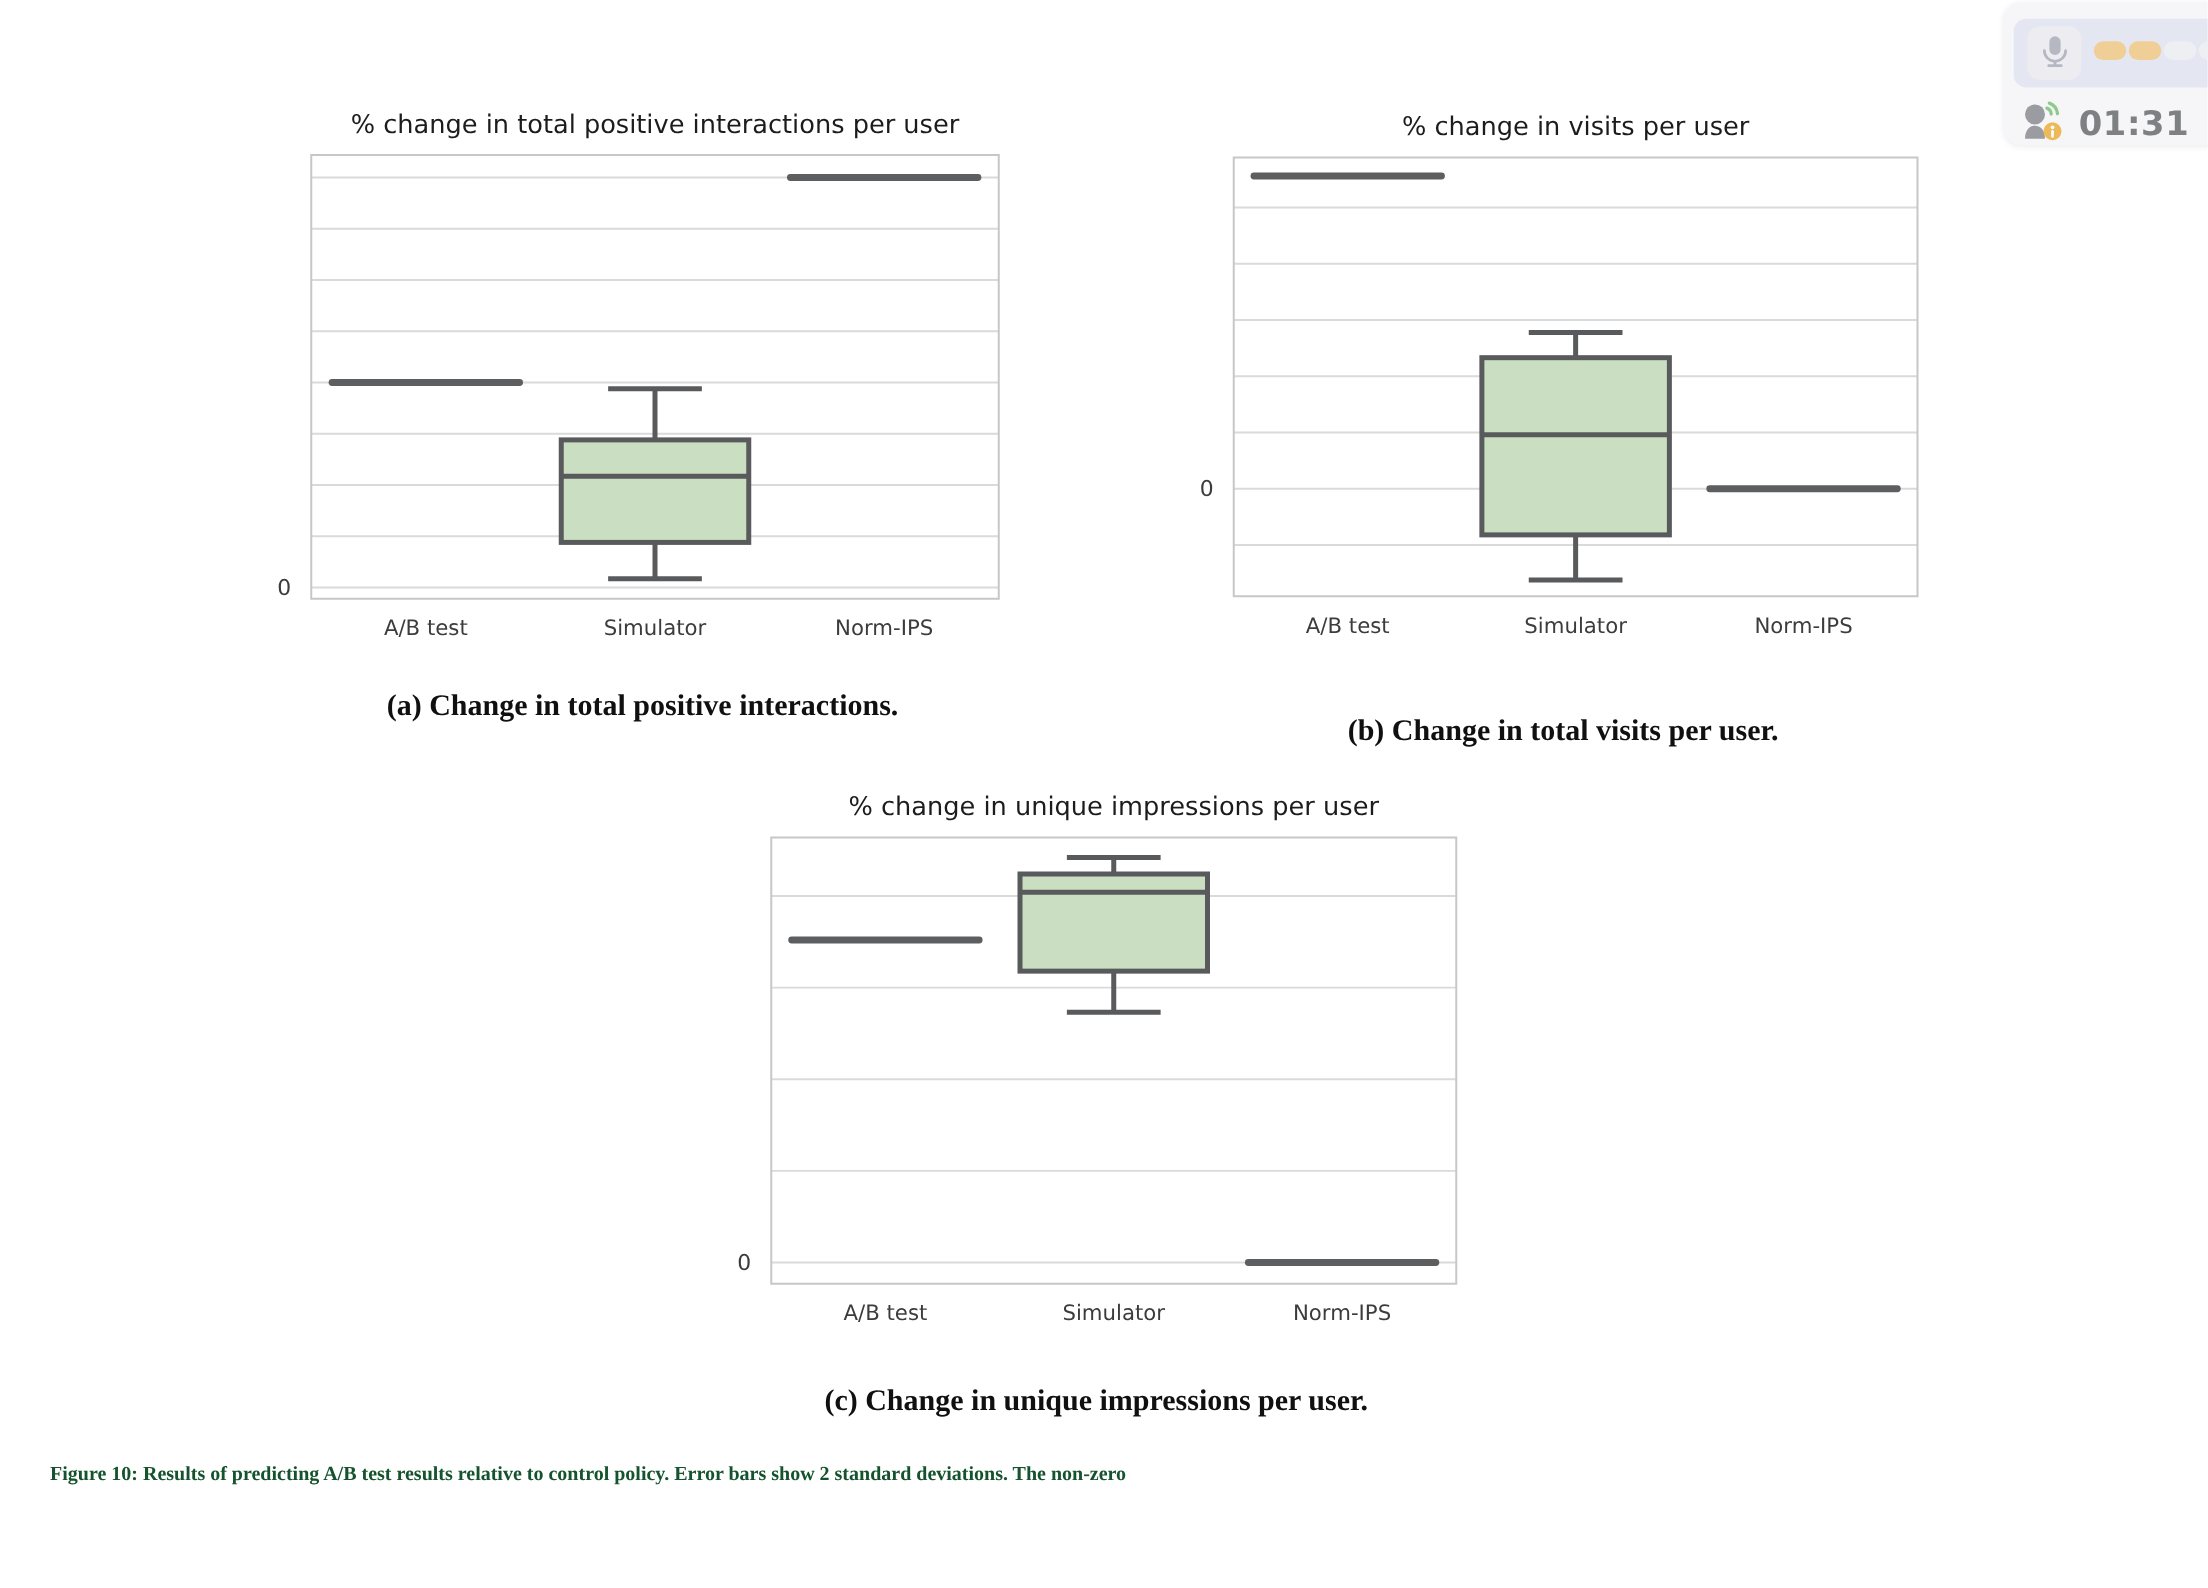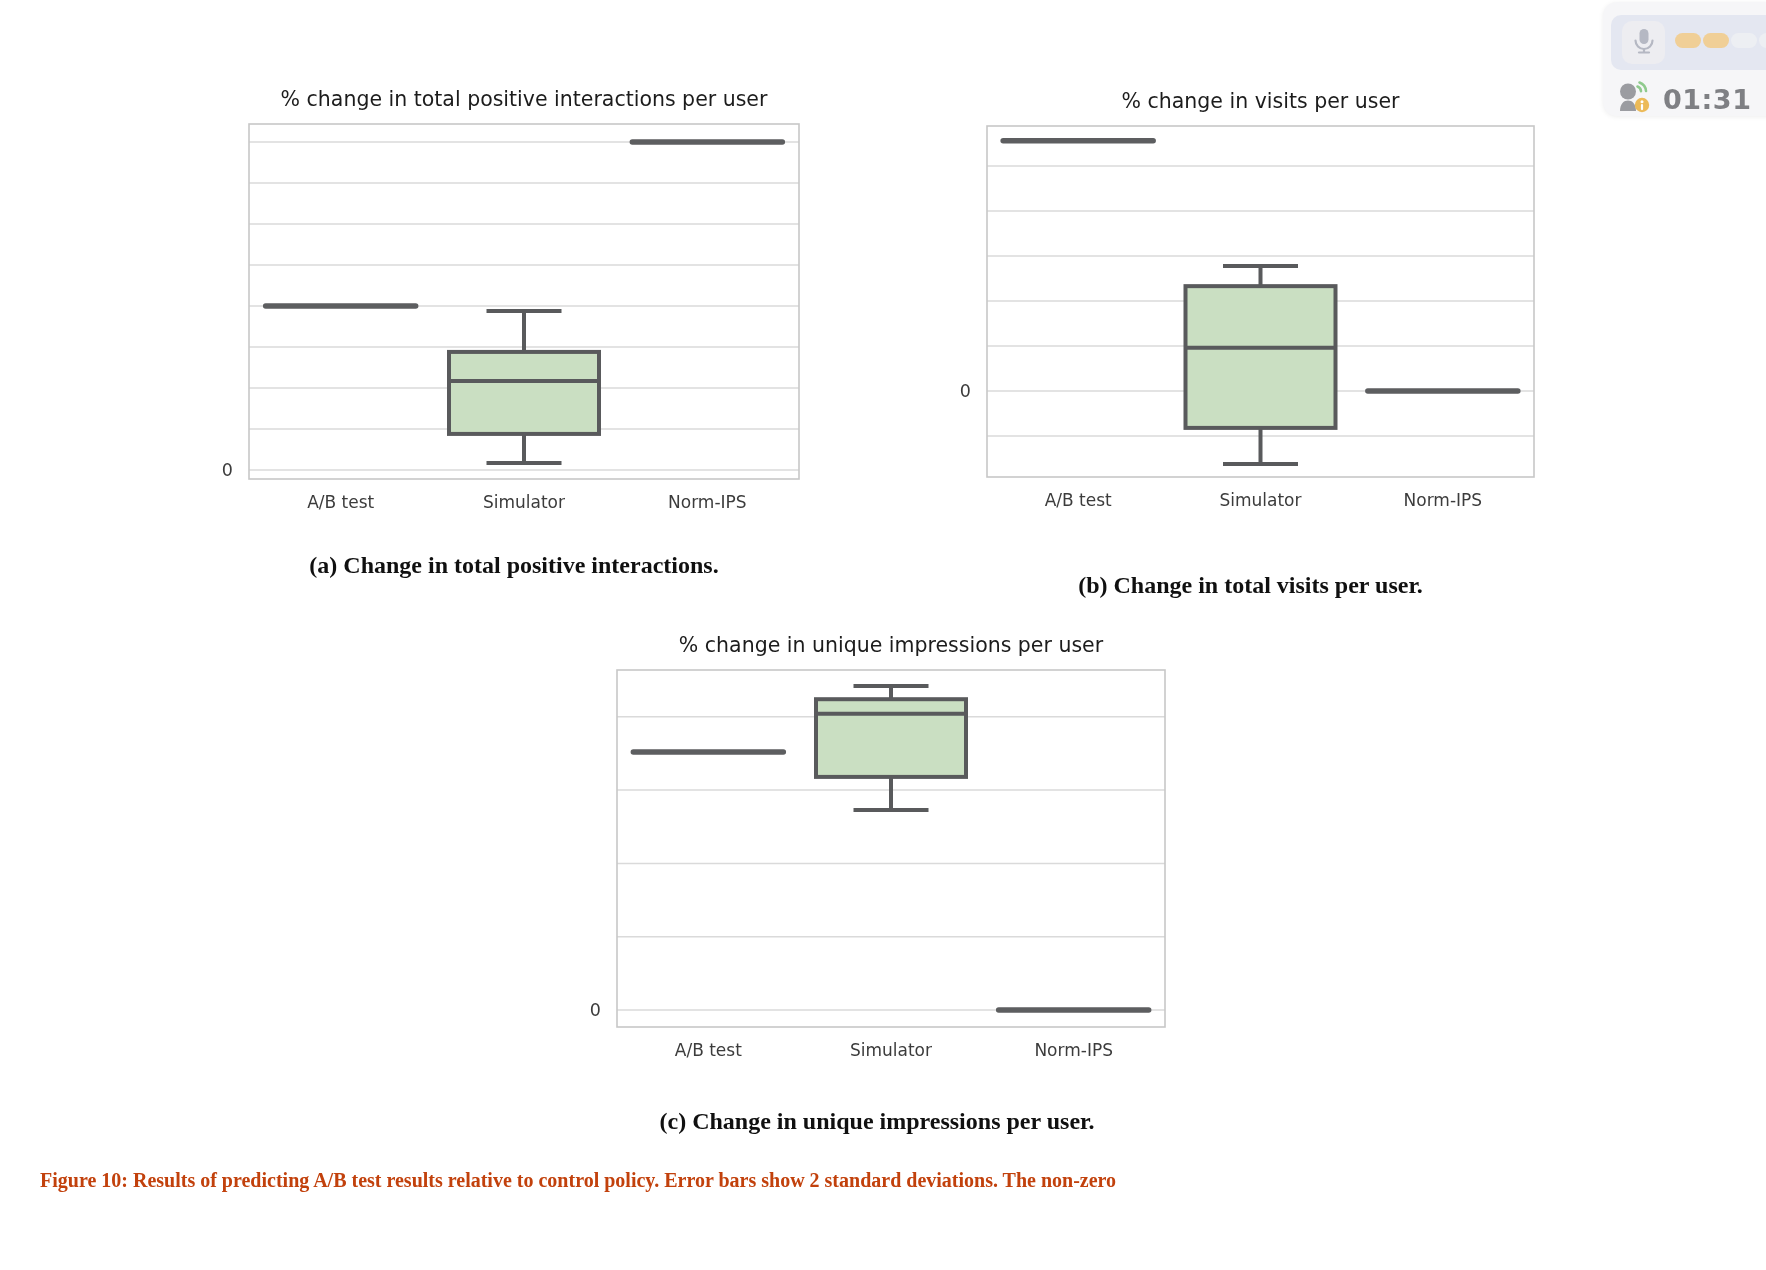--- a/index.html
+++ b/index.html
@@ -3,21 +3,21 @@
 <meta charset="utf-8">
 <style>
   html,body{margin:0;padding:0;}
   body{width:1766px;height:1270px;overflow:hidden;background:#ffffff;}
   .page{position:relative;width:1766px;height:976px;background:#ffffff;font-family:"DejaVu Sans",sans-serif;}
   #charts-root svg{position:absolute;}
   .subcap{position:absolute;text-align:center;font-family:"Liberation Serif",serif;font-weight:700;font-size:24px;color:#101010;}
   #cap-a{left:179px;top:552px;width:670px;}
   #cap-b{left:917px;top:552px;width:667px;margin-top:20px;}
   #cap-c{left:543px;top:1108px;width:668px;}
-  .figcap{position:absolute;left:40px;top:1163px;font-family:"Liberation Serif",serif;font-weight:700;font-size:20px;line-height:34px;color:#c2410c;white-space:nowrap;}
+  .figcap{position:absolute;left:40px;top:1163px;font-family:"Liberation Serif",serif;font-weight:700;font-size:16px;line-height:34px;color:#14532d;white-space:nowrap;}
   
   .recorder{position:absolute;left:1603px;top:2px;width:178px;height:114px;background:#f6f6f8;border-radius:14px;box-shadow:0 1px 5px rgba(0,0,0,0.07);}
   .rec-bar{position:absolute;left:8px;top:13px;width:170px;height:55px;background:#e4e7f1;border-radius:10px;}
   .mic-btn{position:absolute;left:11px;top:6px;width:43px;height:43px;border-radius:10px;background:#ededf1;display:flex;align-items:center;justify-content:center;cursor:pointer;}
   .pill{position:absolute;top:18px;width:26px;height:15px;border-radius:8px;}
   .pill.f1{left:64px;} .pill.f2{left:92px;} .pill.e1{left:120px;} .pill.e2{left:148px;}
   .rec-row{position:absolute;left:12px;top:80px;height:34px;display:flex;align-items:center;}
   .timer{font-family:"DejaVu Sans",sans-serif;font-weight:700;font-size:27px;letter-spacing:0.5px;margin-left:8px;}
 </style>
 </head>

